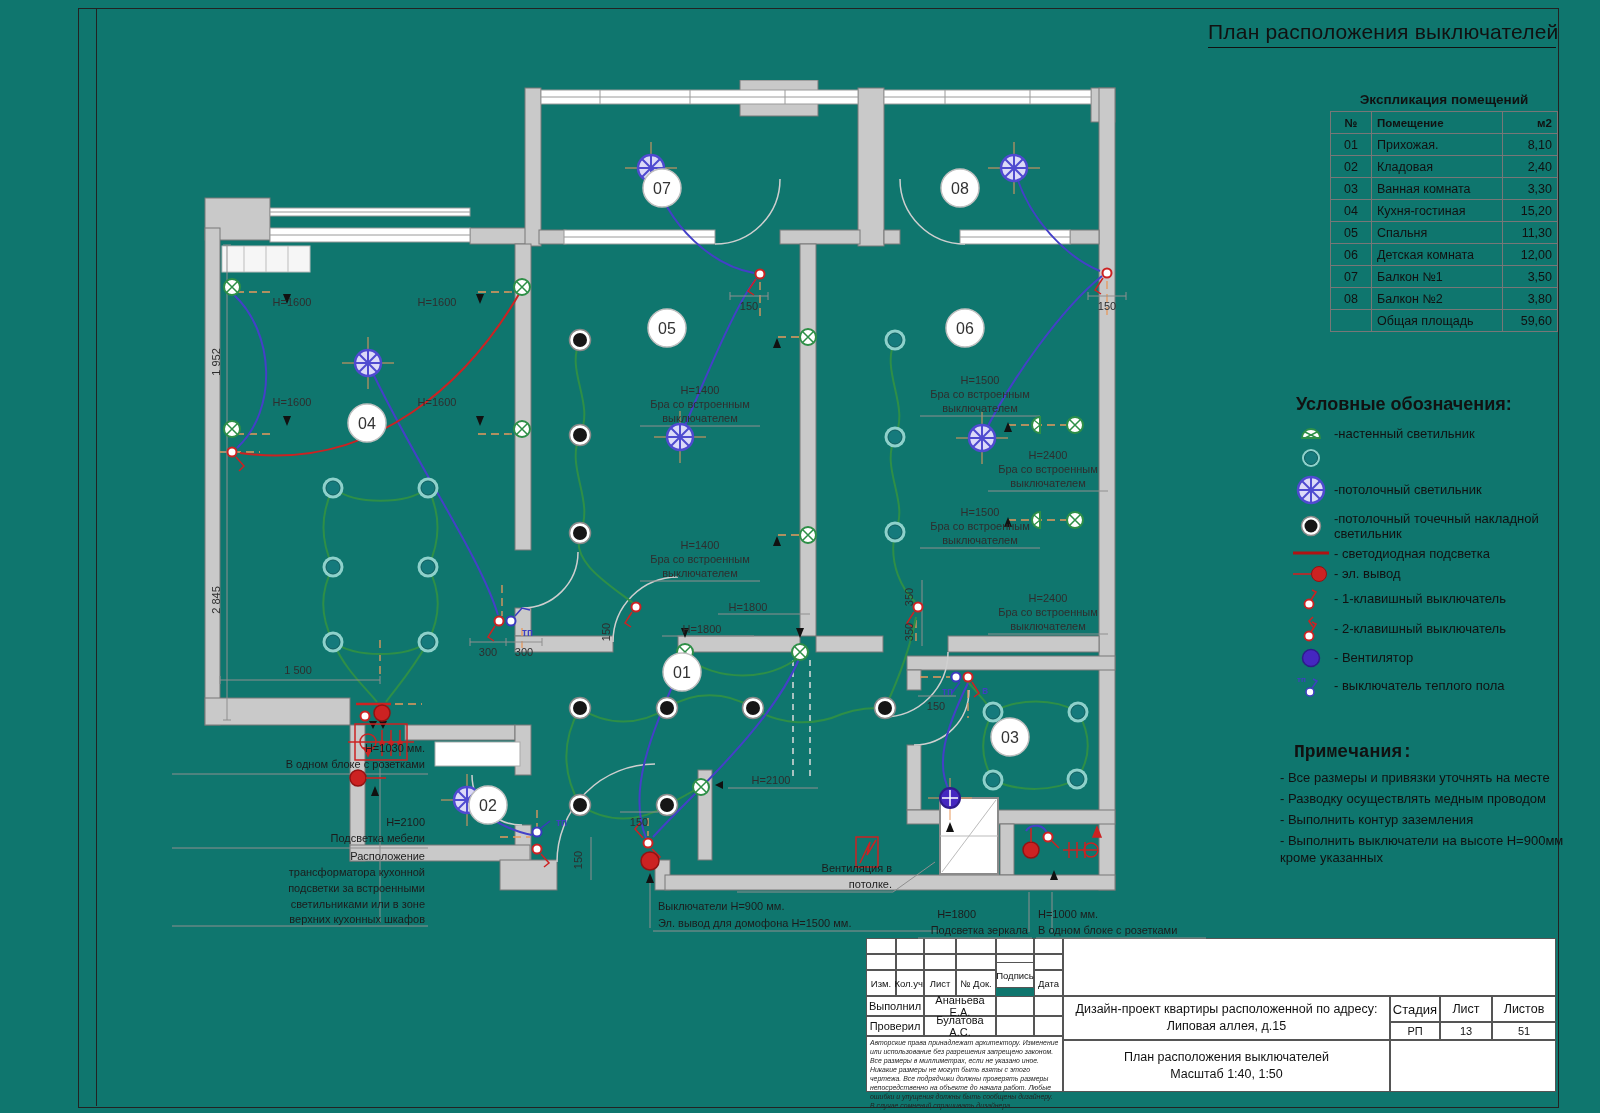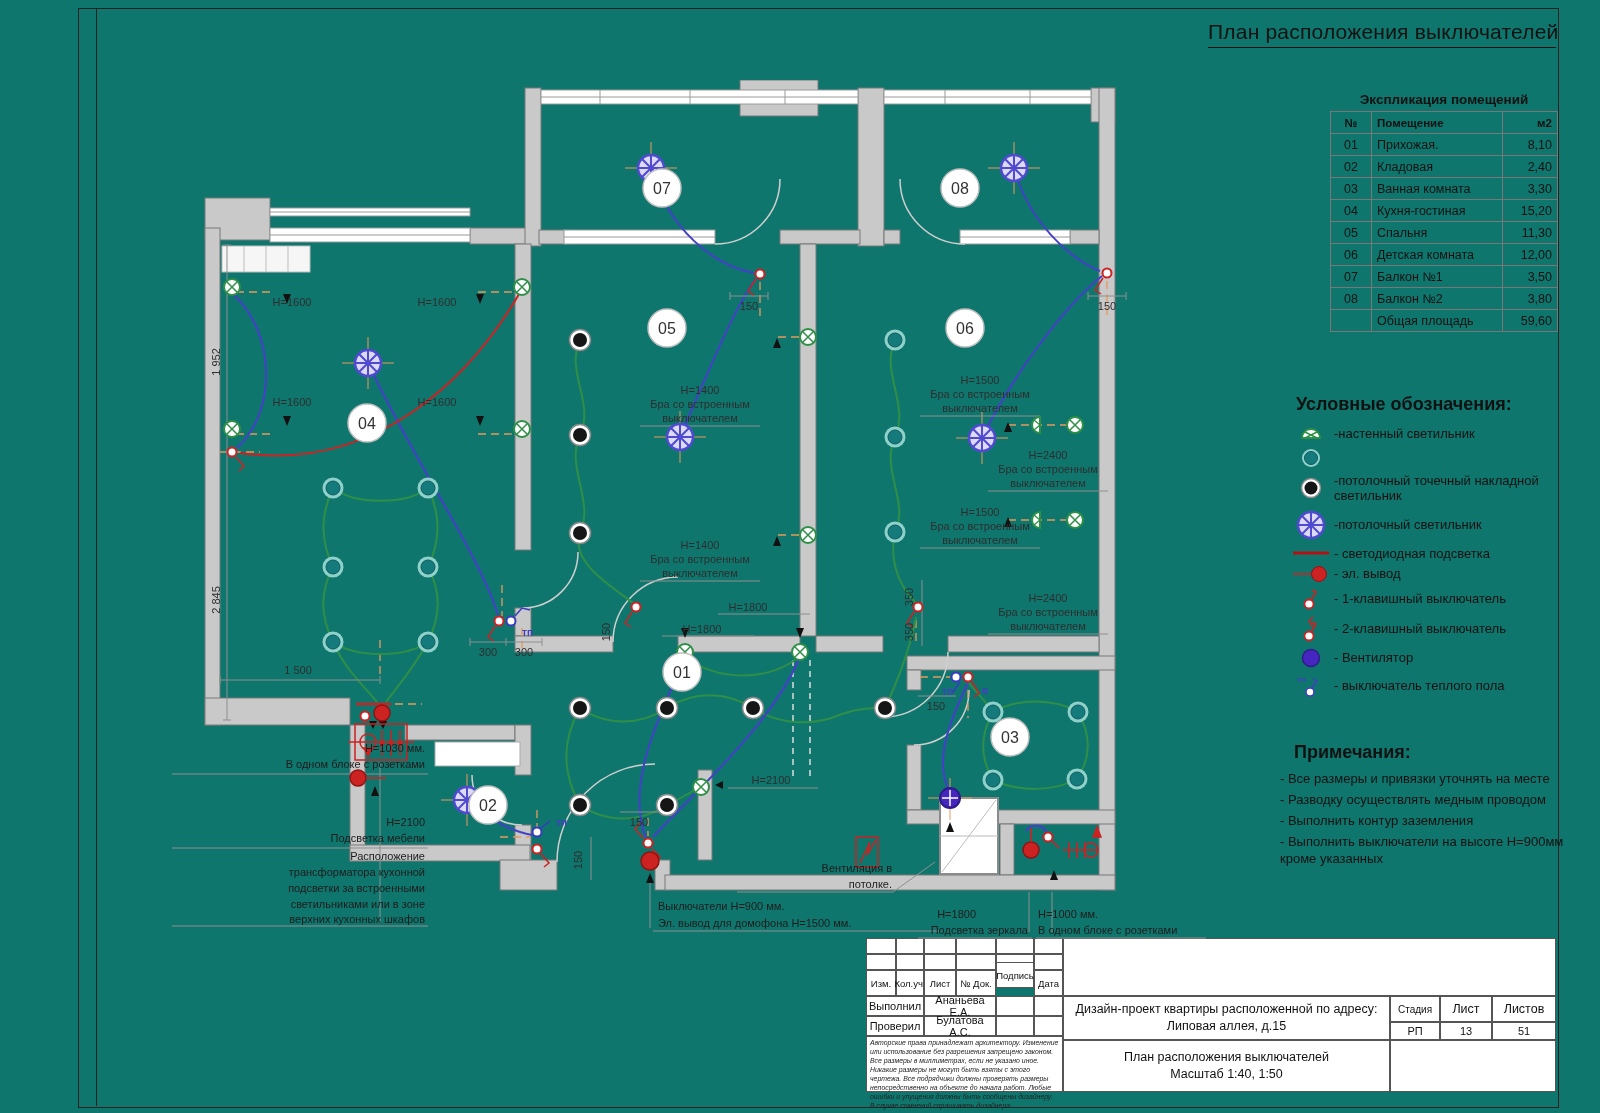--- a/index.html
+++ b/index.html
@@ -22,21 +22,21 @@
   .c-name{text-align:left;}
   .c-area{width:44px;text-align:right;}
   
   #legend{left:1288px;top:394px;width:280px;}
   #legend .lg-title{font-weight:bold;font-size:18px;margin-bottom:10px;margin-left:8px;}
   .lg-row{display:flex;align-items:center;margin-bottom:4px;}
   .lg-ic{width:46px;display:flex;justify-content:center;flex:0 0 46px;}
   .lg-tx{font-size:13px;line-height:1.18;}
   
   #notes{left:1280px;top:742px;width:302px;}
-  #notes .n-title{font-weight:bold;font-size:18px;margin-bottom:8px;margin-left:14px;}
+  #notes .n-title{font-weight:bold;font-size:18px;margin-bottom:8px;margin-left:14px;font-family:Liberation Mono, monospace;}
   #notes .n-item{font-size:13px;line-height:1.3;margin-bottom:4px;}
   
   #tb{left:866px;top:938px;width:690px;height:118px;font-size:11px;}
   #tb .cell{position:absolute;border:1px solid #555;box-sizing:border-box;
             display:flex;align-items:center;justify-content:center;text-align:center;background:#fff;}
   #tb .small{font-size:9.5px;}
   #tb .copy{font-size:6.9px;font-style:italic;line-height:1.3;text-align:left;
             align-items:flex-start;justify-content:flex-start;padding:2px 3px;display:block;color:#222;}
   #tb .two-line{flex-direction:column;line-height:1.35;font-size:12.5px;}
   
@@ -130,40 +130,40 @@
     <div class="lg-row">
       <span class="lg-ic">
         <svg width="22" height="22">
             <circle cx="11" cy="11" r="9" fill="#8ed1cb"></circle>
             <circle cx="11" cy="11" r="6.5" fill="#157a7c" stroke="#0d5c5e"></circle>
           </svg>
         </span>
     </div>
     <div class="lg-row">
       <span class="lg-ic">
-        <svg width="22" height="22">
-            <circle cx="11" cy="11" r="9.5" fill="#fff" stroke="#8a8a8a" stroke-width="1.5"></circle>
-            <circle cx="11" cy="11" r="6.5" fill="#161616"></circle>
-          </svg>
-        </span>
-      <span class="lg-tx">-потолочный точечный накладной светильник</span>
-    </div>
-    <div class="lg-row">
-      <span class="lg-ic">
         <svg width="34" height="34">
             <circle cx="17" cy="17" r="13" fill="#dcdaf8" stroke="#4f4ad0" stroke-width="2.5"></circle>
             <g stroke="#4f4ad0" stroke-width="2">
               <line x1="17" y1="4" x2="17" y2="30"></line>
               <line x1="4" y1="17" x2="30" y2="17"></line>
               <line x1="8" y1="8" x2="26" y2="26"></line>
               <line x1="26" y1="8" x2="8" y2="26"></line>
             </g>
           </svg>
         </span>
       <span class="lg-tx">-потолочный светильник</span>
+    </div>
+    <div class="lg-row">
+      <span class="lg-ic">
+        <svg width="22" height="22">
+            <circle cx="11" cy="11" r="9.5" fill="#fff" stroke="#8a8a8a" stroke-width="1.5"></circle>
+            <circle cx="11" cy="11" r="6.5" fill="#161616"></circle>
+          </svg>
+        </span>
+      <span class="lg-tx">-потолочный точечный накладной светильник</span>
     </div>
     <div class="lg-row">
       <span class="lg-ic">
         <svg width="40" height="10">
             <line x1="2" y1="5" x2="38" y2="5" stroke="#b01212" stroke-width="3"></line>
           </svg>
         </span>
       <span class="lg-tx">- светодиодная подсветка</span>
     </div>
     <div class="lg-row">
@@ -261,21 +261,21 @@
 
     <div class="cell" style="left:197px;top:0;width:493px;height:58px"></div>
     <div class="cell two-line" style="left:197px;top:58px;width:327px;height:44px">
       <span>Дизайн-проект квартиры расположенной по адресу:</span>
       <span>Липовая аллея, д.15</span>
     </div>
     <div class="cell two-line" style="left:197px;top:102px;width:327px;height:52px">
       <span>План расположения выключателей</span>
       <span>Масштаб   1:40, 1:50</span>
     </div>
-    <div class="cell" style="left:524px;top:58px;width:50px;height:26px;font-size:10px">Стадия</div>
+    <div class="cell" style="left:524px;top:58px;width:50px;height:26px;font-size:13px">Стадия</div>
     <div class="cell" style="left:574px;top:58px;width:52px;height:26px;font-size:12.5px">Лист</div>
     <div class="cell" style="left:626px;top:58px;width:64px;height:26px;font-size:12.5px">Листов</div>
     <div class="cell" style="left:524px;top:84px;width:50px;height:18px">РП</div>
     <div class="cell" style="left:574px;top:84px;width:52px;height:18px">13</div>
     <div class="cell" style="left:626px;top:84px;width:64px;height:18px">51</div>
     <div class="cell" style="left:524px;top:102px;width:166px;height:52px"></div>
   </div>
 
   <svg id="plan" class="abs" width="1040" height="860" viewBox="0 0 1040 860">
 

